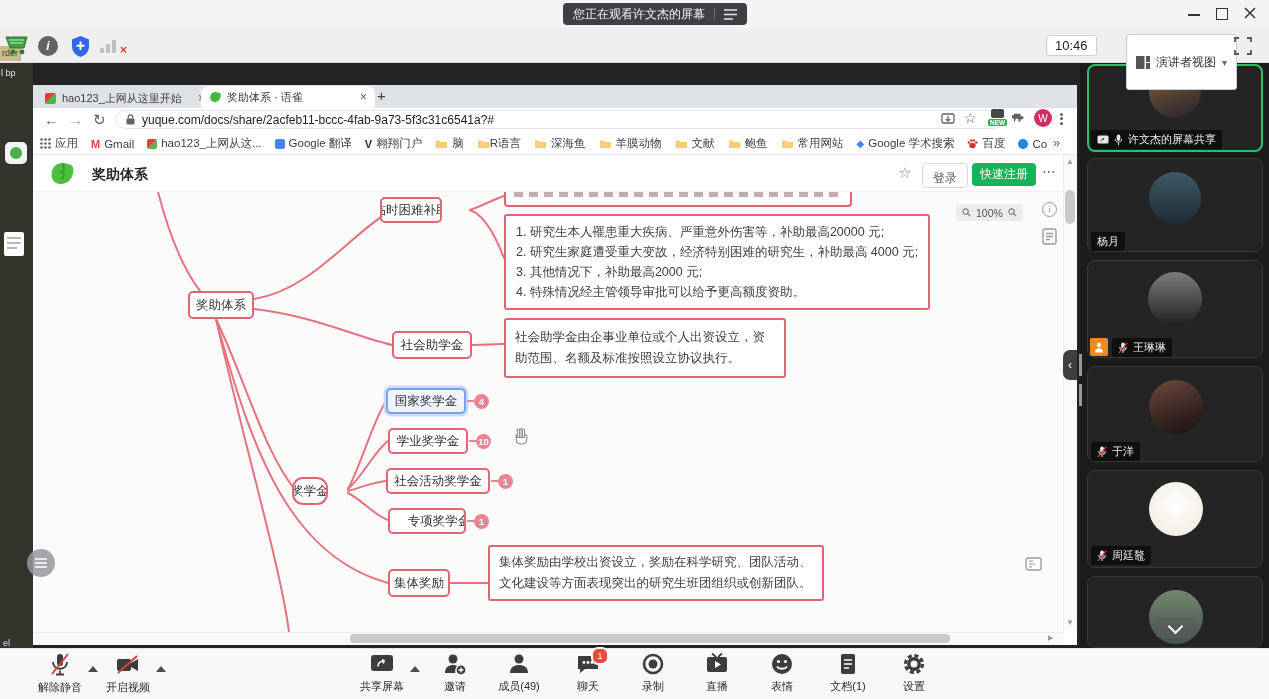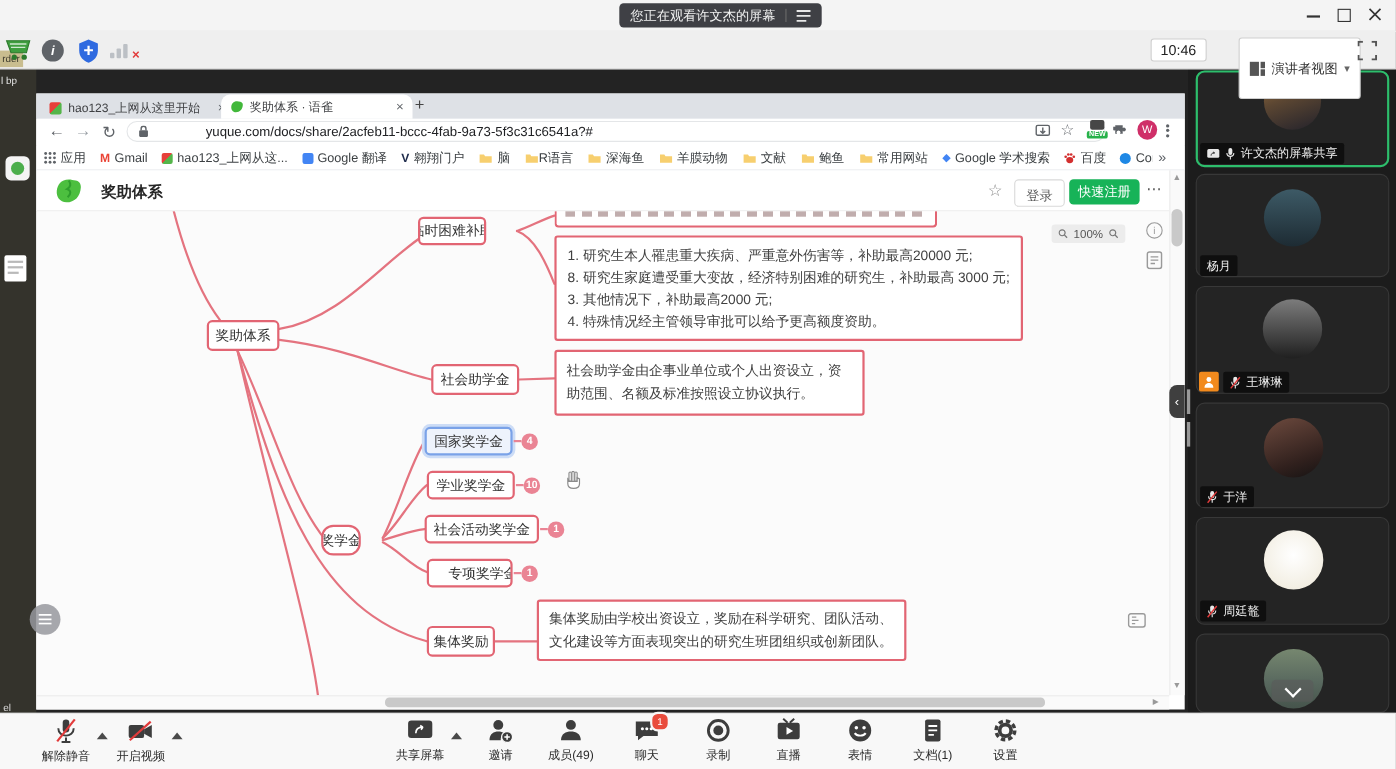--- a/index.html
+++ b/index.html
@@ -132,21 +132,21 @@
 
   <div class="abs chromerow" style="left:33px;top:108px;width:1044px;height:24px;"></div>
   <span class="abs navg" style="left:44px;top:111px;">←</span>
   <span class="abs navg" style="left:68px;top:111px;color:#9aa0a6;">→</span>
   <span class="abs navg" style="left:93px;top:111px;">↻</span>
   <div class="abs" style="left:115px;top:110px;width:890px;height:19px;border:1px solid #e4e6e8;border-radius:11px;background:#fff;display:flex;align-items:center;gap:7px;padding:0 10px;z-index:5;box-sizing:border-box;">
     <svg width="9" height="11" viewBox="0 0 9 11">
         <rect x="0.5" y="4.5" width="8" height="6" rx="1" fill="#5f6368"></rect>
         <path d="M2.3 4.5 V3 a2.2 2.2 0 0 1 4.4 0 V4.5" stroke="#5f6368" stroke-width="1.3" fill="none"></path>
       </svg>
-    <span style="font-size:12px;color:#202124;white-space:nowrap;overflow:hidden;margin-left:45px;">yuque.com/docs/share/2acfeb11-bccc-4fab-9a73-5f3c31c6541a?#</span>
+    <span style="font-size:12px;color:#202124;white-space:nowrap;overflow:hidden;">yuque.com/docs/share/2acfeb11-bccc-4fab-9a73-5f3c31c6541a?#</span>
   </div>
   <svg class="abs" style="left:941px;top:112px;z-index:5;" width="14" height="14" viewBox="0 0 14 14">
       <rect x="1" y="2" width="12" height="9" rx="1.5" stroke="#5f6368" fill="none" stroke-width="1.3"></rect>
       <path d="M7 4 V9 M4.8 7 L7 9.2 L9.2 7" stroke="#5f6368" stroke-width="1.3" fill="none"></path>
     </svg>
   <span class="abs" style="left:964px;top:110px;font-size:14px;color:#5f6368;z-index:5;">☆</span>
   <div class="abs" style="left:988px;top:109px;z-index:5;">
     <span style="display:block;width:13px;height:9px;background:#474747;border-radius:2px;margin:0 auto;"></span>
     <span style="display:block;background:#27b24a;color:#fff;font-size:6.5px;font-weight:bold;border-radius:2px;padding:0 2px;margin-top:1px;">NEW</span>
   </div>
@@ -336,21 +336,21 @@
   <span class="badge" style="left:474px;top:514px;">
       <span>1</span>
     </span>
 
   <div class="abs" style="left:504px;top:189px;width:344px;height:16px;border:2px solid #e26573;border-top:none;border-radius:0 0 4px 4px;background:#fff;z-index:4;">
       <span class="cuttext"></span>
     </div>
 
   <div class="detail" style="left:504px;top:214px;padding:6px 10px;">
     <div class="dline">1. 研究生本人罹患重大疾病、严重意外伤害等，补助最高20000 元;</div>
-    <div class="dline">8. 研究生家庭遭受重大变故，经济特别困难的研究生，补助最高 3000 元;</div>
+    <div class="dline">2. 研究生家庭遭受重大变故，经济特别困难的研究生，补助最高 4000 元;</div>
     <div class="dline">3. 其他情况下，补助最高2000 元;</div>
     <div class="dline">4. 特殊情况经主管领导审批可以给予更高额度资助。</div>
   </div>
   <div class="detail" style="left:504px;top:318px;width:282px;padding:7px 9px;line-height:21px;">
     <span>社会助学金由企事业单位或个人出资设立，资助范围、名额及标准按照设立协议执行。</span>
   </div>
   <div class="detail" style="left:488px;top:545px;width:336px;padding:5px 9px;line-height:21px;">
     <span>集体奖励由学校出资设立，奖励在科学研究、团队活动、文化建设等方面表现突出的研究生班团组织或创新团队。</span>
   </div>
 

